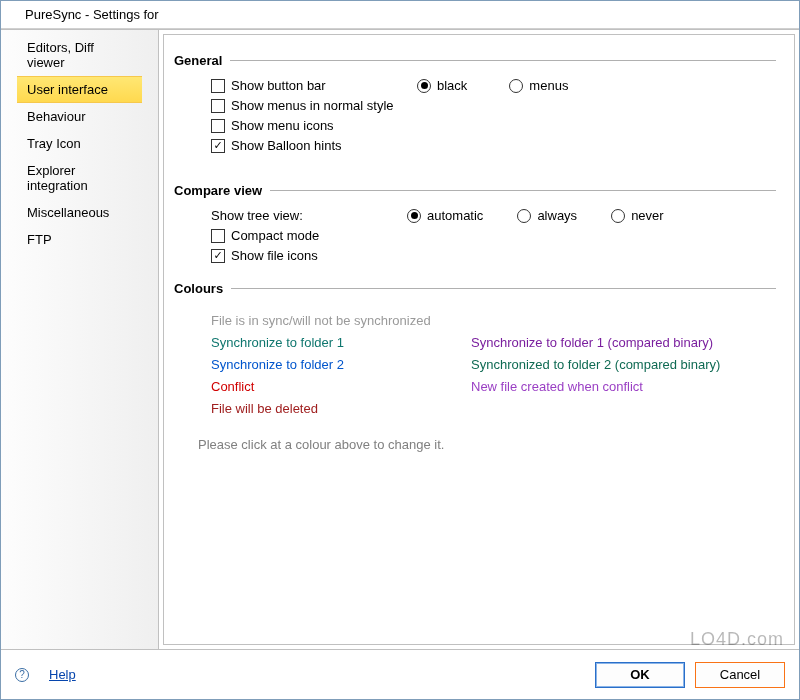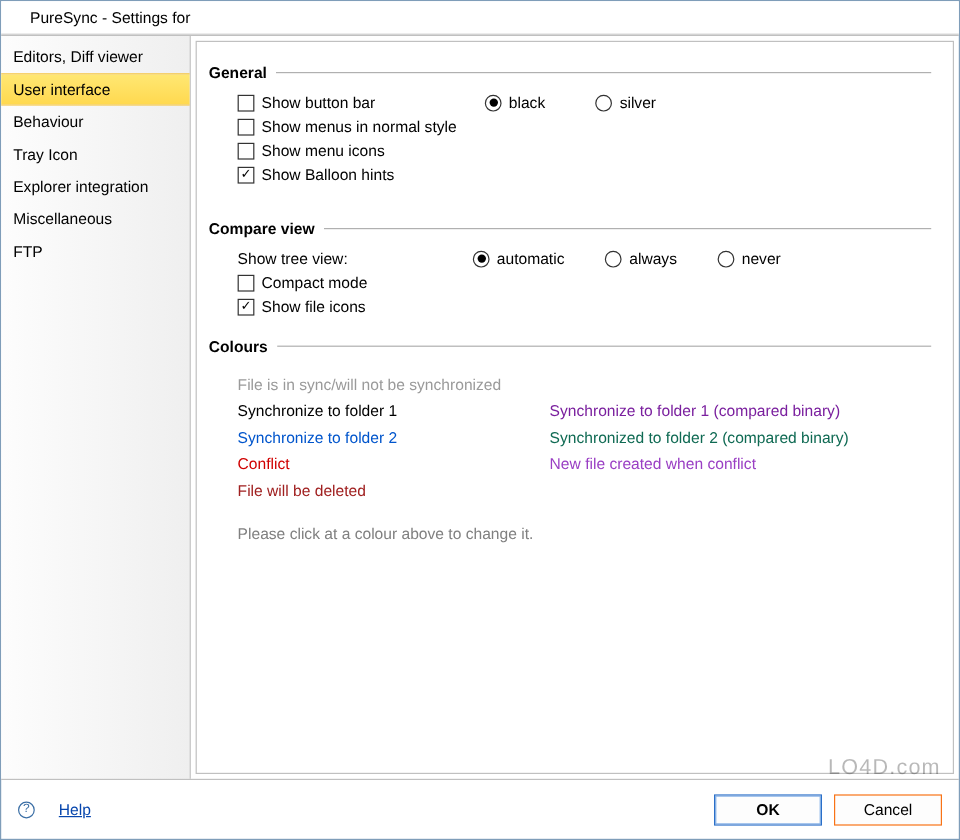--- a/index.html
+++ b/index.html
@@ -33,21 +33,21 @@
   }
   .body-row {
     flex: 1;
     display: flex;
     border-top: 1px solid #c0c0c0;
   }
   .sidebar {
     width: 158px;
     background: linear-gradient(to right, #fdfdfd, #efefef);
     border-right: 1px solid #c0c0c0;
-    padding: 4px 0;
+    padding: 4px 16px;
   }
   .side-item {
     padding: 6px 10px;
     cursor: pointer;
     font-size: 13px;
   }
   .side-item.selected {
     background: linear-gradient(#ffe773, #ffd94f);
     border-top: 1px solid #f6c84c;
     border-bottom: 1px solid #f6c84c;
@@ -71,21 +71,21 @@
     font-weight: bold;
     font-size: 13px;
     margin-right: 8px;
     text-align: right;
   }
   .group-rule {
     flex: 1;
     border-top: 1px solid #b0b0b0;
     height: 0;
   }
-  .indent { margin-left: 24px; }
+  .indent { margin-left: 37px; }
   .row {
     display: flex;
     align-items: center;
     margin: 5px 0;
     gap: 6px;
   }
   .cb {
     width: 14px; height: 14px;
     border: 1px solid #333;
     display: inline-flex;
@@ -200,21 +200,21 @@
       <div class="indent">
         <div class="row">
           <span class="cb"></span>
           <span style="width:180px">Show button bar</span>
           <span class="rgroup">
             <span class="rb sel"></span>
             <span>black</span>
           </span>
           <span class="rgroup">
             <span class="rb"></span>
-            <span>silver</span>
+            <span>menus</span>
           </span>
         </div>
         <div class="row">
           <span class="cb"></span>
           <span>Show menus in normal style</span>
         </div>
         <div class="row">
           <span class="cb"></span>
           <span>Show menu icons</span>
         </div>
@@ -254,21 +254,21 @@
         </div>
       </div>
 
       <div class="group-header" style="margin-top:18px">
         <span class="group-title">Colours</span>
         <span class="group-rule"></span>
       </div>
       <div class="indent color-cols">
         <div class="color-col">
           <div class="color-line" style="color:#9a9a9a">File is in sync/will not be synchronized</div>
-          <div class="color-line" style="color:#000000">Synchronize to folder 1</div>
+          <div class="color-line" style="color:#0f766e">Synchronize to folder 1</div>
           <div class="color-line" style="color:#0055cc">Synchronize to folder 2</div>
           <div class="color-line" style="color:#d00000">Conflict</div>
           <div class="color-line" style="color:#a02020">File will be deleted</div>
         </div>
         <div class="color-col" style="width:290px">
           <div class="color-line" style="visibility:hidden">.</div>
           <div class="color-line" style="color:#7a1f9e">Synchronize to folder 1 (compared binary)</div>
           <div class="color-line" style="color:#0f6a53">Synchronized to folder 2 (compared binary)</div>
           <div class="color-line" style="color:#9a3fc4">New file created when conflict</div>
         </div>

